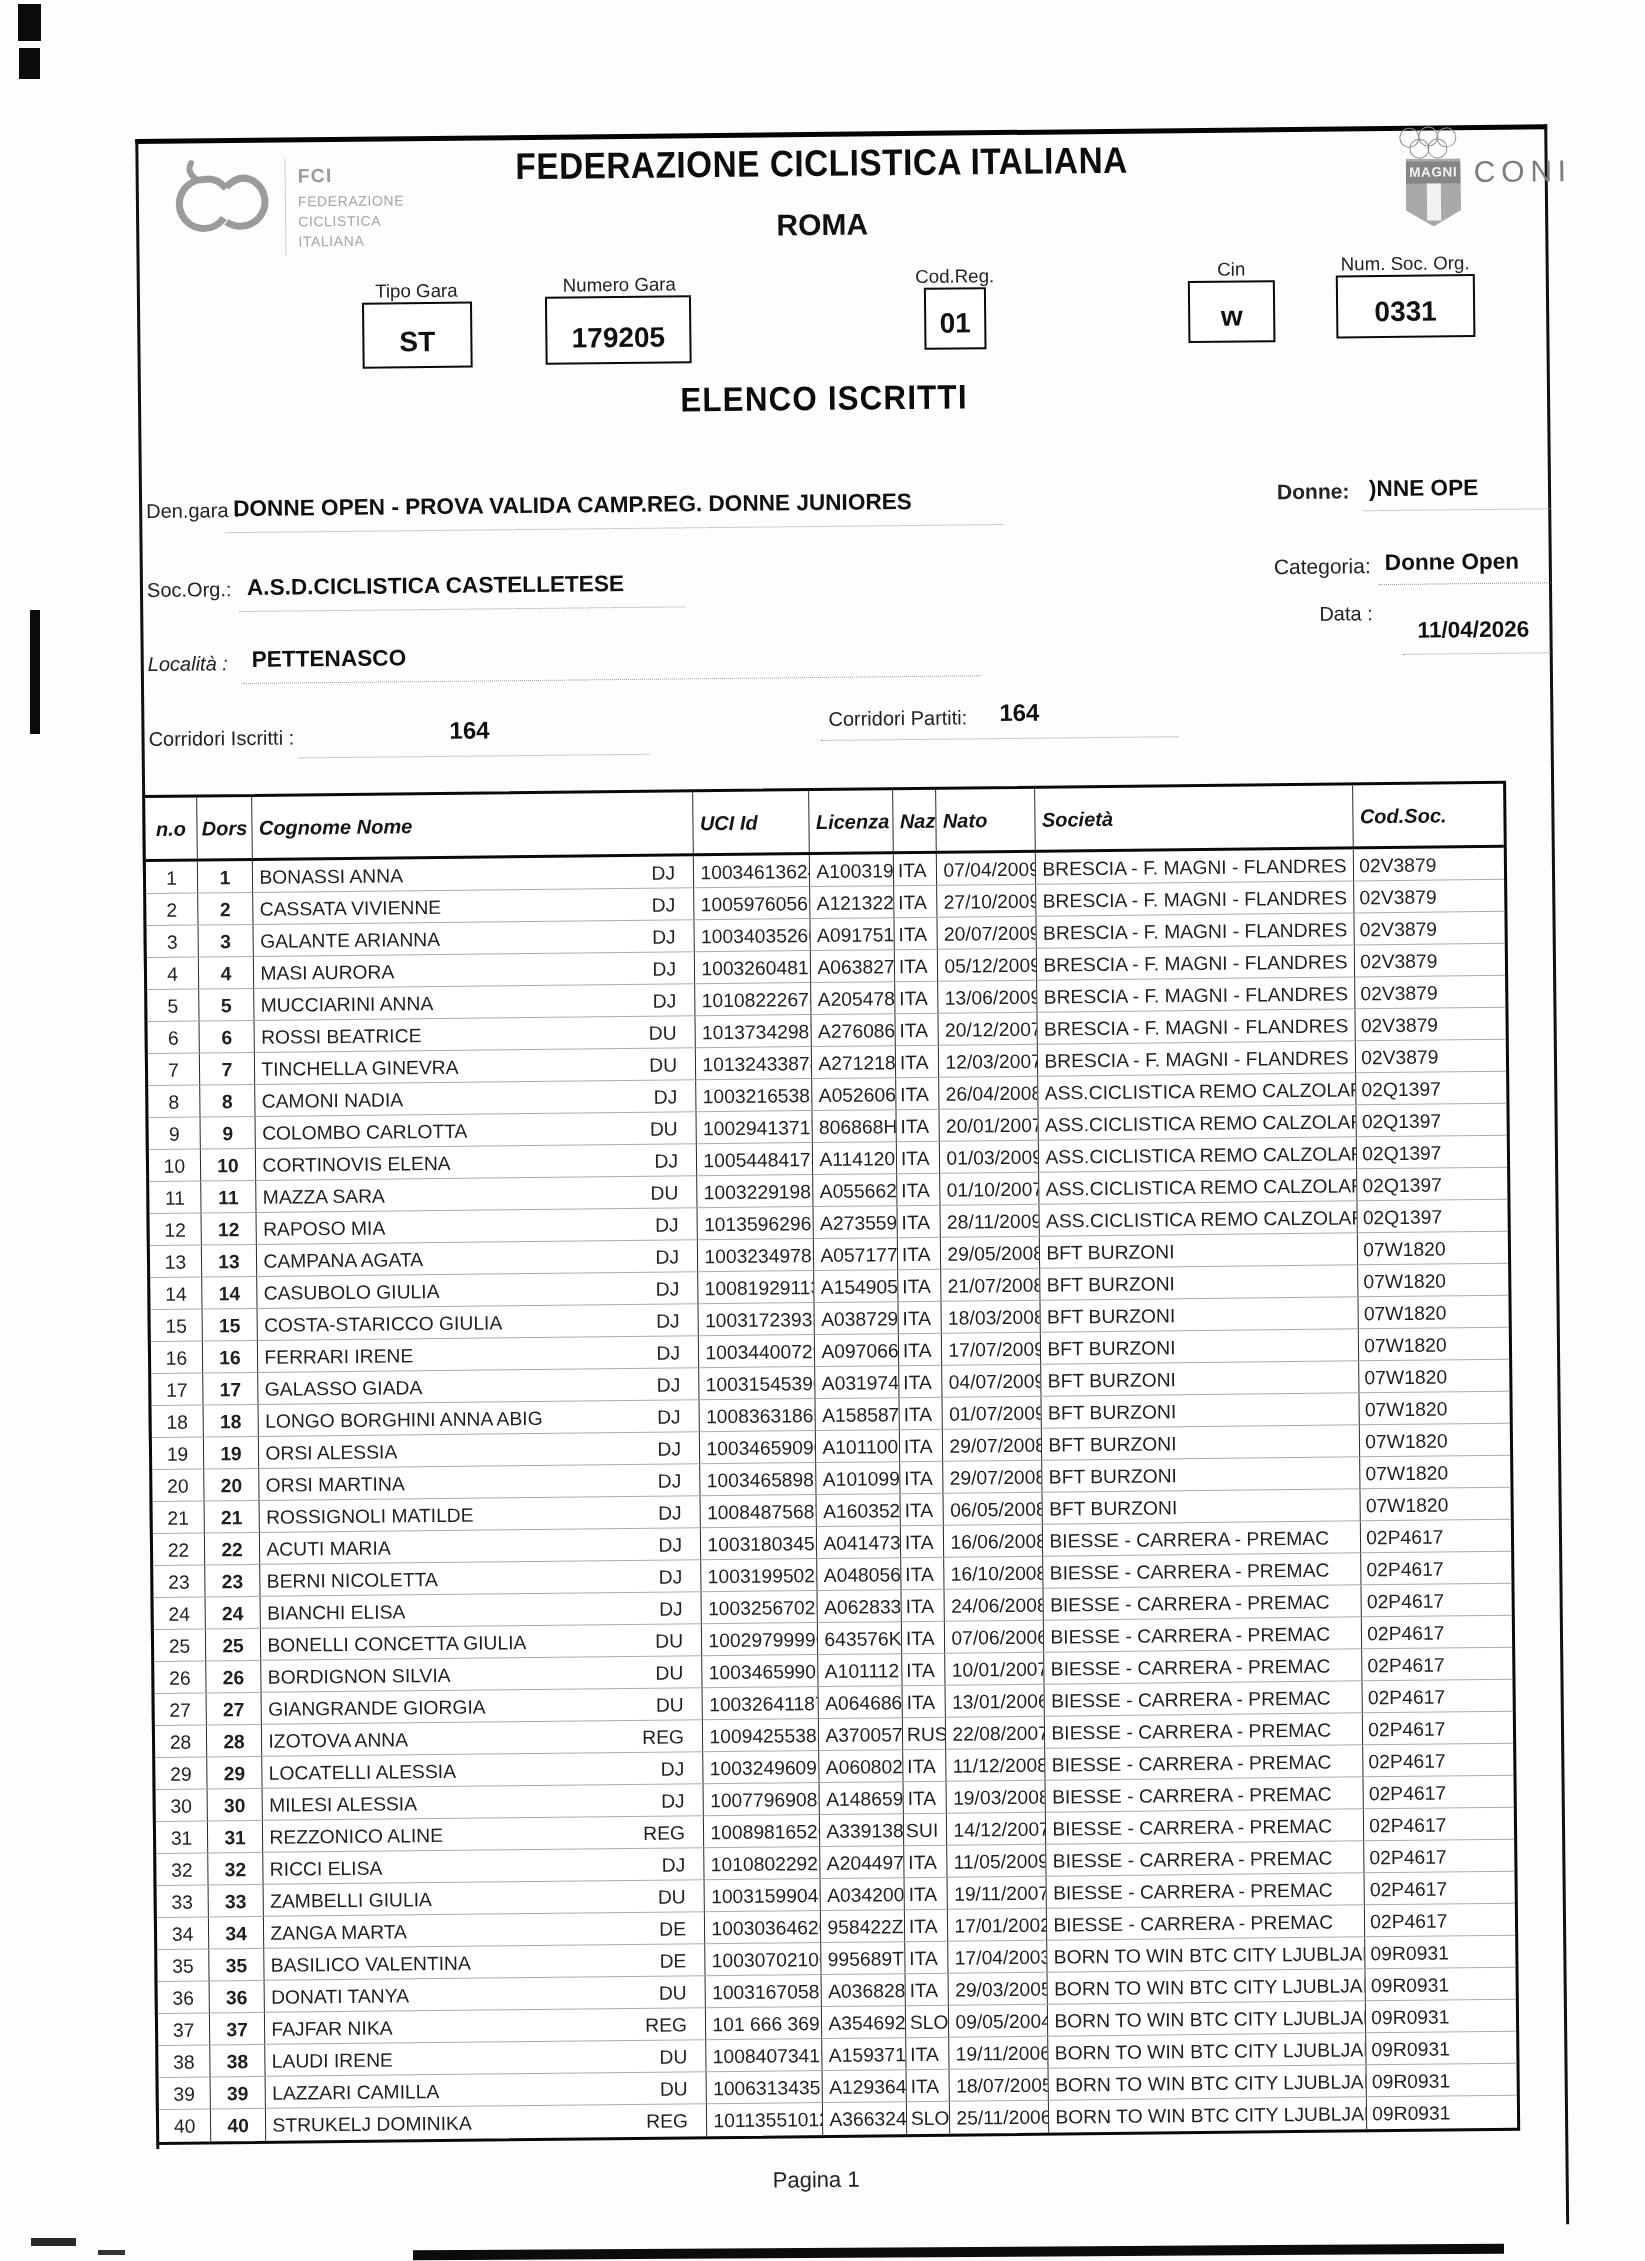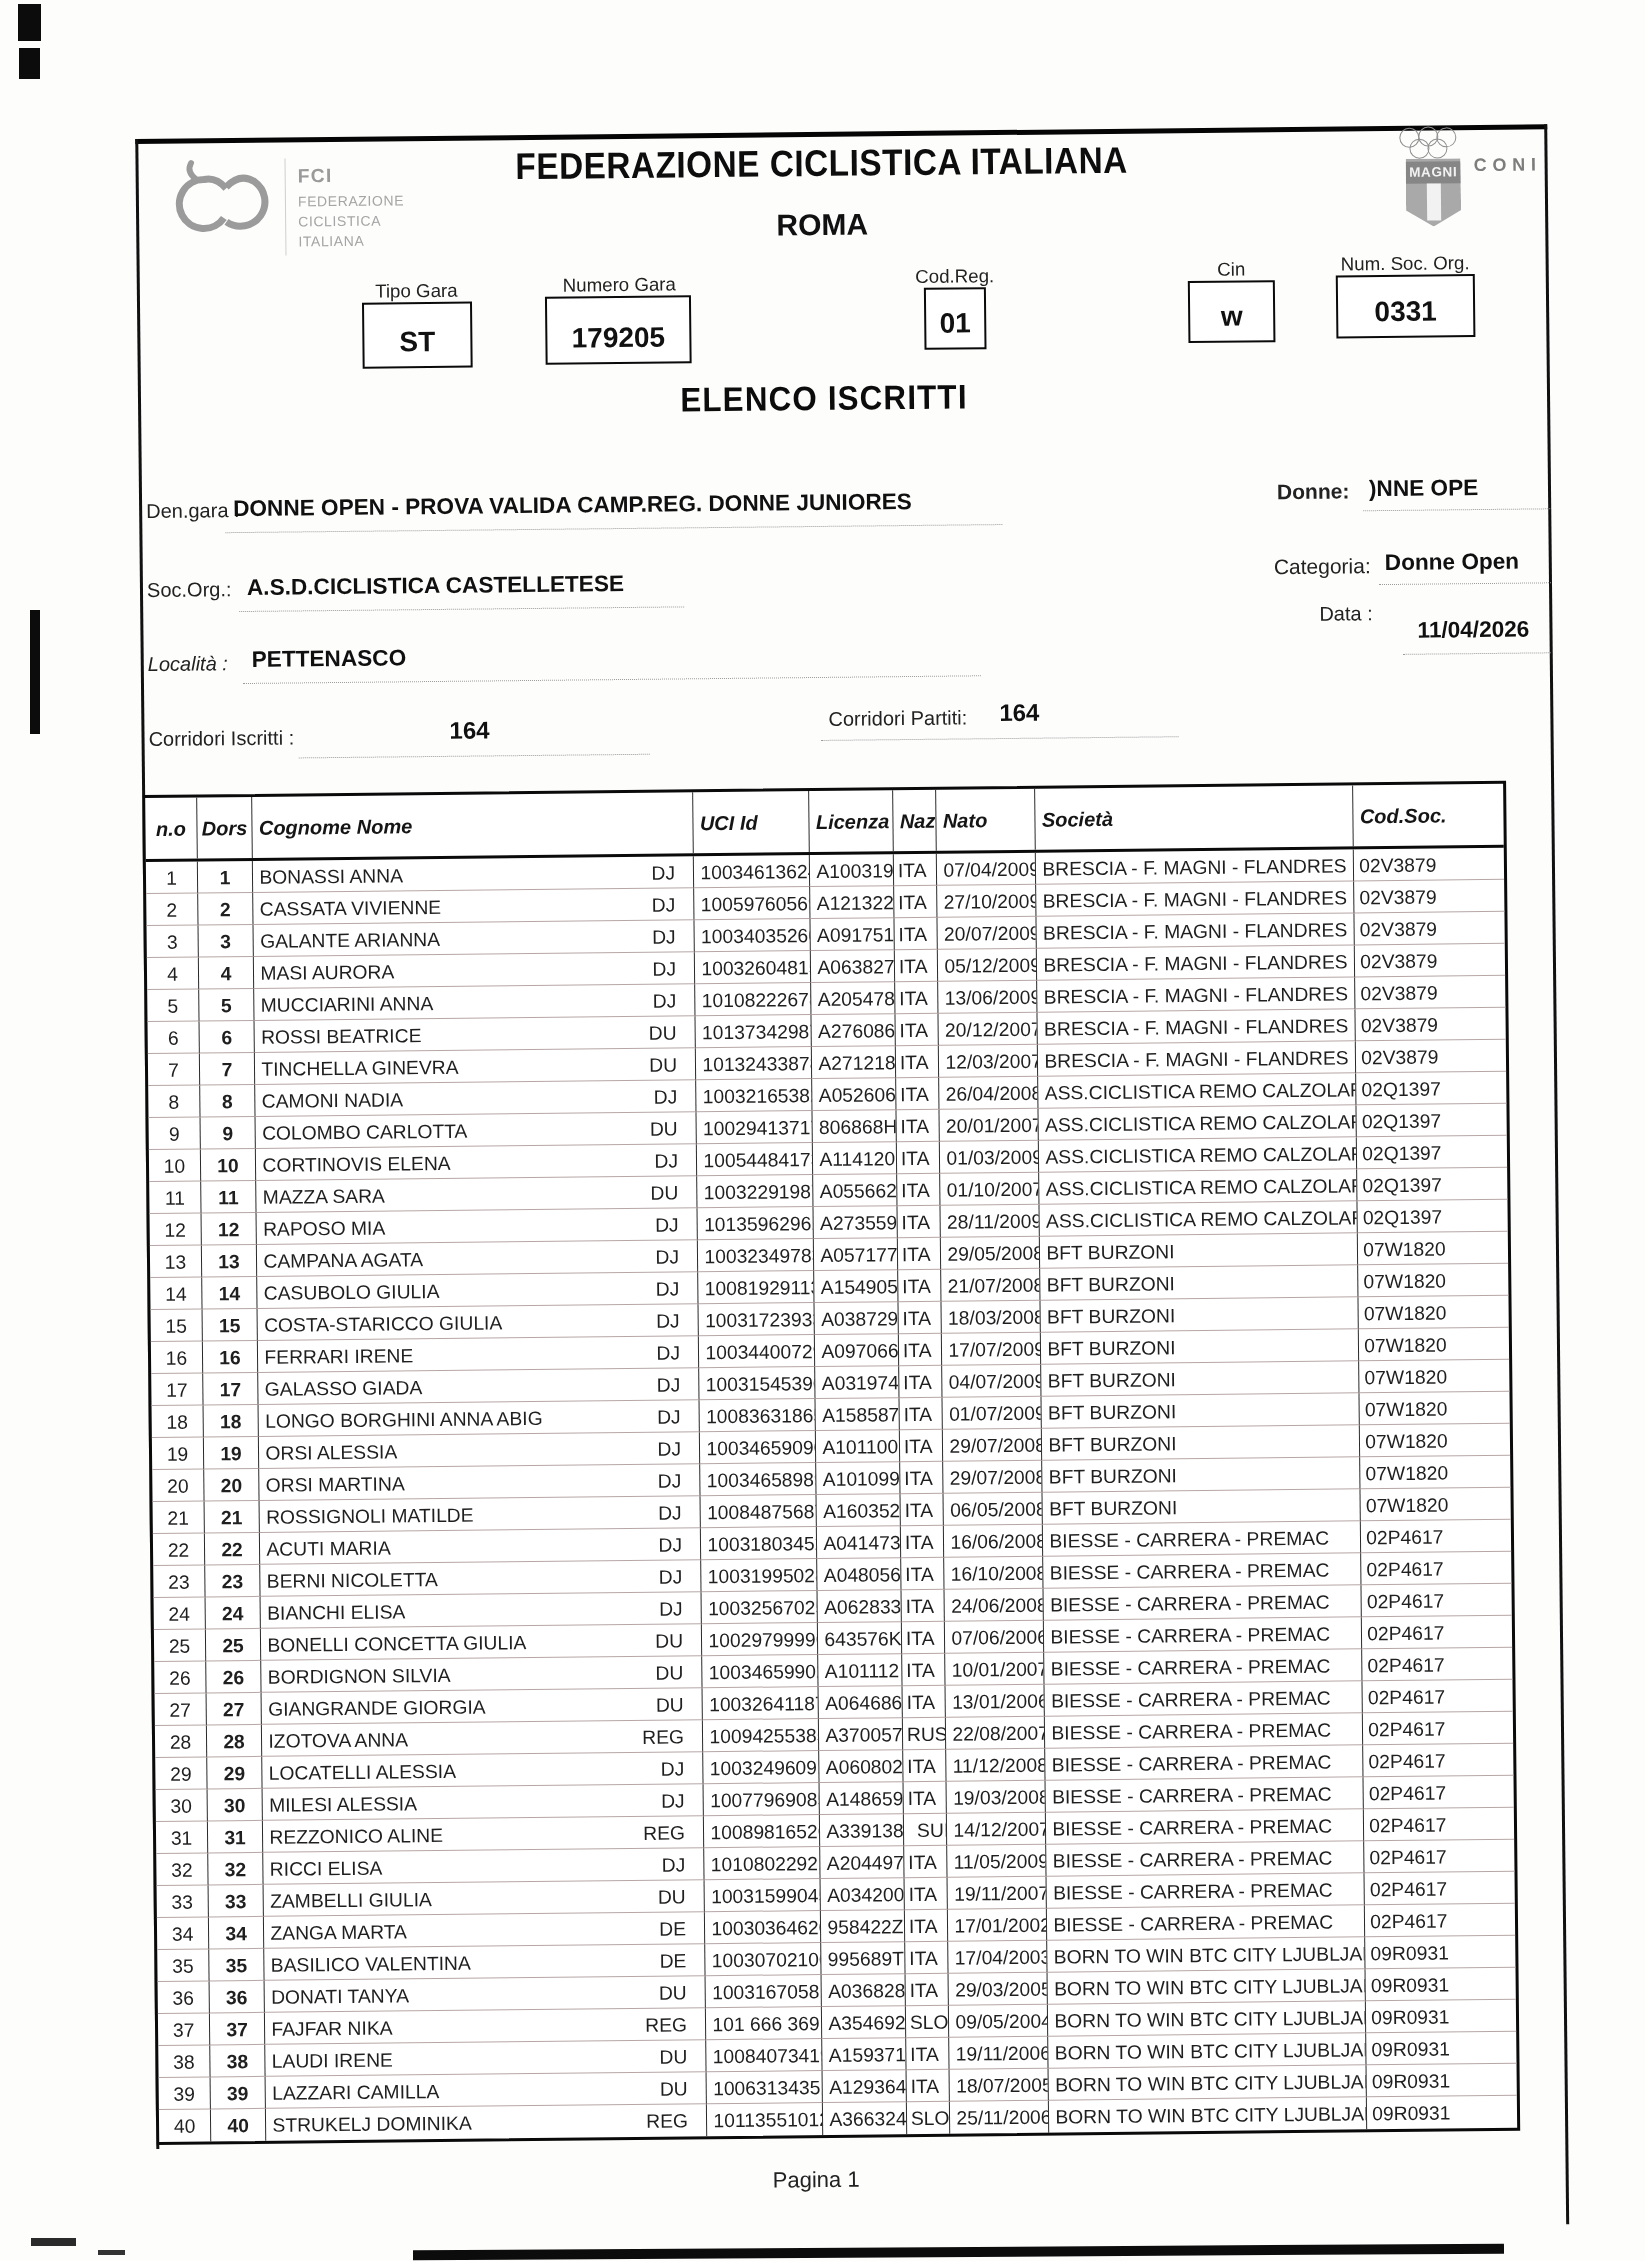--- a/index.html
+++ b/index.html
@@ -25,21 +25,21 @@
                 transform:scaleX(.9); letter-spacing:0.6px; white-space:nowrap; }
   .city { left:400px; top:208px; width:864px; text-align:center; font-size:30px; font-weight:bold; color:#111; }
 
   .rings { left:1410px; top:133px; width:77px; height:37px; }
   .ring { position:absolute; width:20px; height:20px; border:1.9px solid #8f8f8f; border-radius:50%; background:transparent; }
   .shield { position:absolute; left:1416px; top:165px; width:55px; height:68px; background:#a9a9a9;
             clip-path:polygon(0 0,100% 0,100% 76%,50% 100%,0 76%); }
   .shield-band { position:absolute; top:3.2px; left:0; right:0; height:22px; background:#868686; color:#f2f2f2;
                  font-weight:bold; font-size:13.5px; text-align:center; line-height:22px; letter-spacing:0.6px; }
   .shield-stripe { position:absolute; top:25px; left:20.6px; width:14px; height:37px; background:#f2f2f2; }
-  .coni-label { left:1484px; top:162px; font-size:18px; font-weight:bold; color:#7d7d7d; letter-spacing:5.8px; }
+  .coni-label { left:1484px; top:162px; font-size:30px; font-weight:normal; color:#7d7d7d; letter-spacing:5.8px; }
 
   
   .fld-label { position:absolute; font-size:18.7px; color:#222; text-align:center; white-space:nowrap; }
   .fld-box { position:absolute; border:2.6px solid #0a0a0a; display:flex; align-items:flex-end; justify-content:center;
              padding-bottom:7.7px; font-size:28px; font-weight:bold; color:#111; background:#fff; }
 
   .doc-title { left:400px; top:379px; width:864px; text-align:center; font-size:34px; font-weight:bold;
                transform:scaleX(.92); letter-spacing:1.3px; color:#0c0c0c; }
 
   
@@ -586,21 +586,21 @@
         </div>
         <div class="trow">
           <div class="cell c-center">31</div>
           <div class="cell c-center dors">31</div>
           <div class="cell cell-name">
             <span>REZZONICO ALINE</span>
             <span>REG</span>
           </div>
           <div class="cell ">10089816526</div>
           <div class="cell ">A339138</div>
-          <div class="cell " style="padding-left: 13px;">SUI</div>
+          <div class="cell " style="padding-left: 2px;">SUI</div>
           <div class="cell ">14/12/2007</div>
           <div class="cell ">BIESSE - CARRERA - PREMAC</div>
           <div class="cell " style="padding-left: 5.2px;">02P4617</div>
         </div>
         <div class="trow">
           <div class="cell c-center">32</div>
           <div class="cell c-center dors">32</div>
           <div class="cell cell-name">
             <span>RICCI ELISA</span>
             <span>DJ</span>

